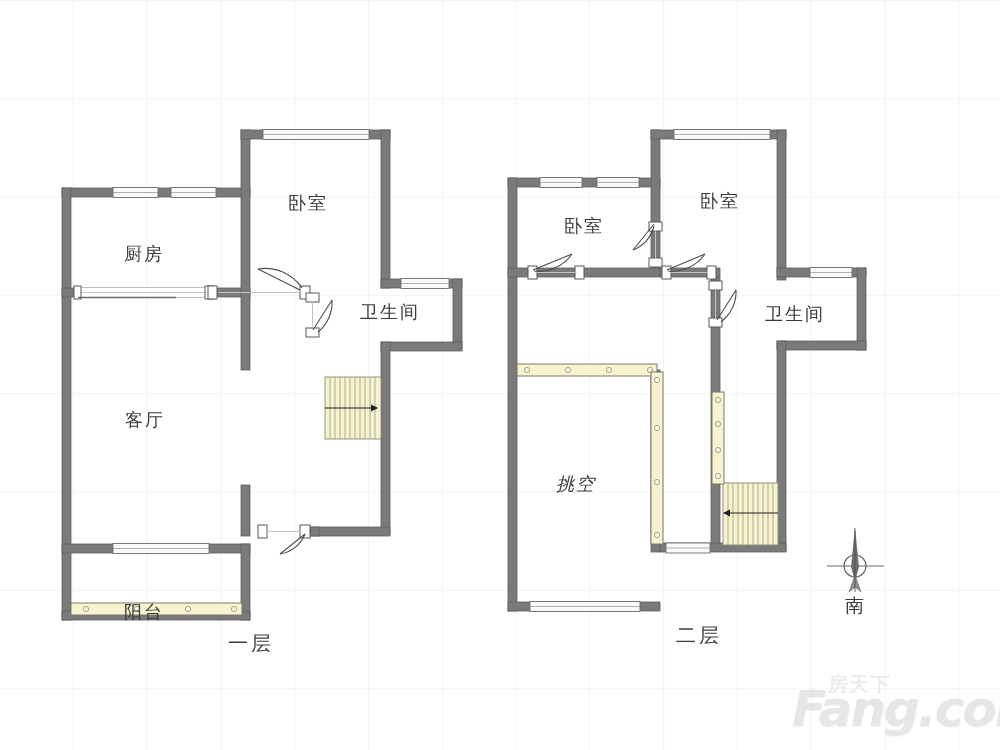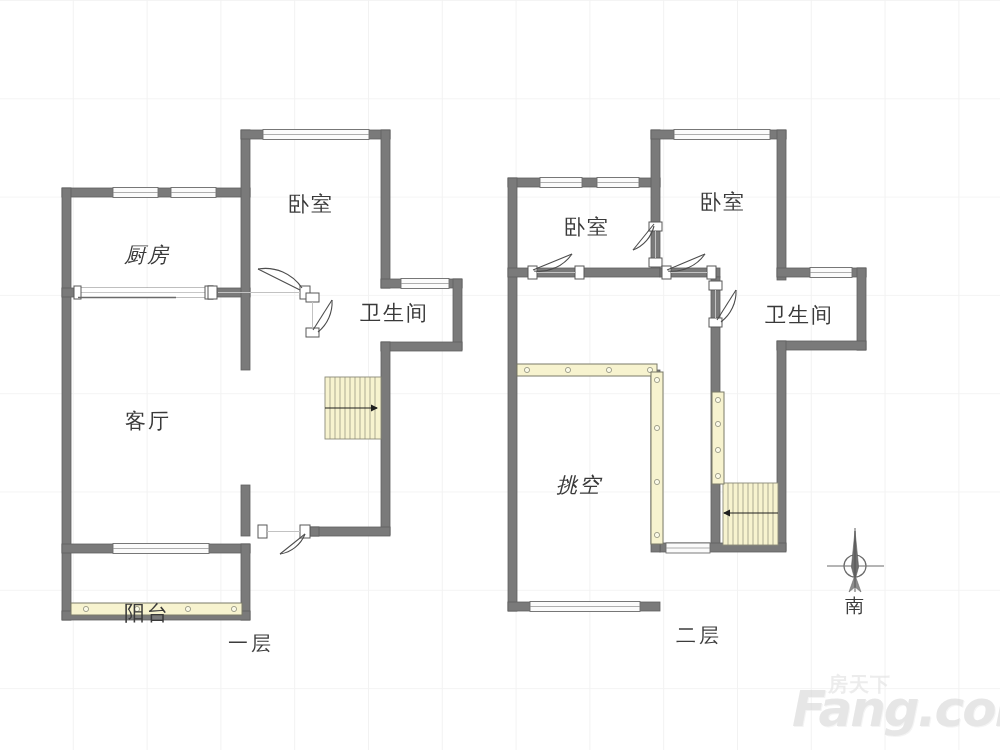--- a/index.html
+++ b/index.html
@@ -21,21 +21,21 @@
       linear-gradient(to bottom, #f4f4f4 1px, transparent 1px);
     background-size:73.8px 98.3px;
     background-position:-1px 0px;
     pointer-events:none;
   }
   svg.plan{position:absolute;left:0;top:0;width:1000px;height:750px;}
   .roomlabel{
     position:absolute;
     font-family:"DejaVu Sans","Liberation Sans",sans-serif;
     color:#3a3a3a;
-    font-size:21px;
+    font-size:18px;
     letter-spacing:2px;
     white-space:nowrap;
     line-height:1;
     user-select:none;
   }
   .floorlabel{
     position:absolute;
     font-family:"DejaVu Sans","Liberation Sans",sans-serif;
     color:#3c3c3c;
     font-size:20px;
@@ -322,21 +322,21 @@
 
     <g>
       <line x1="827" y1="566" x2="884" y2="566" stroke="#6b6b6b" stroke-width="1"></line>
       <circle cx="855" cy="566" r="11" fill="none" stroke="#6b6b6b" stroke-width="1.2"></circle>
       <path d="M 855 531 L 858.6 567 L 855 580 L 851.4 567 Z" fill="#6f6f6f" stroke="#5b5b5b" stroke-width="0.6"></path>
       <path d="M 855 575 L 861 592 L 855 587 L 849 592 Z" fill="#8d8d8d" stroke="#6b6b6b" stroke-width="0.6"></path>
       <line x1="855" y1="528" x2="855" y2="592" stroke="#4f4f4f" stroke-width="0.9"></line>
     </g>
   </svg>
 
-  <div class="roomlabel" style="left:124px;top:245px;font-style:italic;">厨房</div>
+  <div class="roomlabel" style="left:124px;top:245px;">厨房</div>
   <div class="roomlabel" style="left:288px;top:194px;">卧室</div>
   <div class="roomlabel" style="left:360px;top:303px;">卫生间</div>
   <div class="roomlabel" style="left:125px;top:411px;">客厅</div>
   <div class="roomlabel" style="left:124px;top:603px;">阳台</div>
 
   <div class="roomlabel" style="left:564px;top:217px;">卧室</div>
   <div class="roomlabel" style="left:700px;top:192px;">卧室</div>
   <div class="roomlabel" style="left:765px;top:305px;">卫生间</div>
   <div class="roomlabel" style="left:556px;top:475px;font-style:italic;">挑空</div>
 

